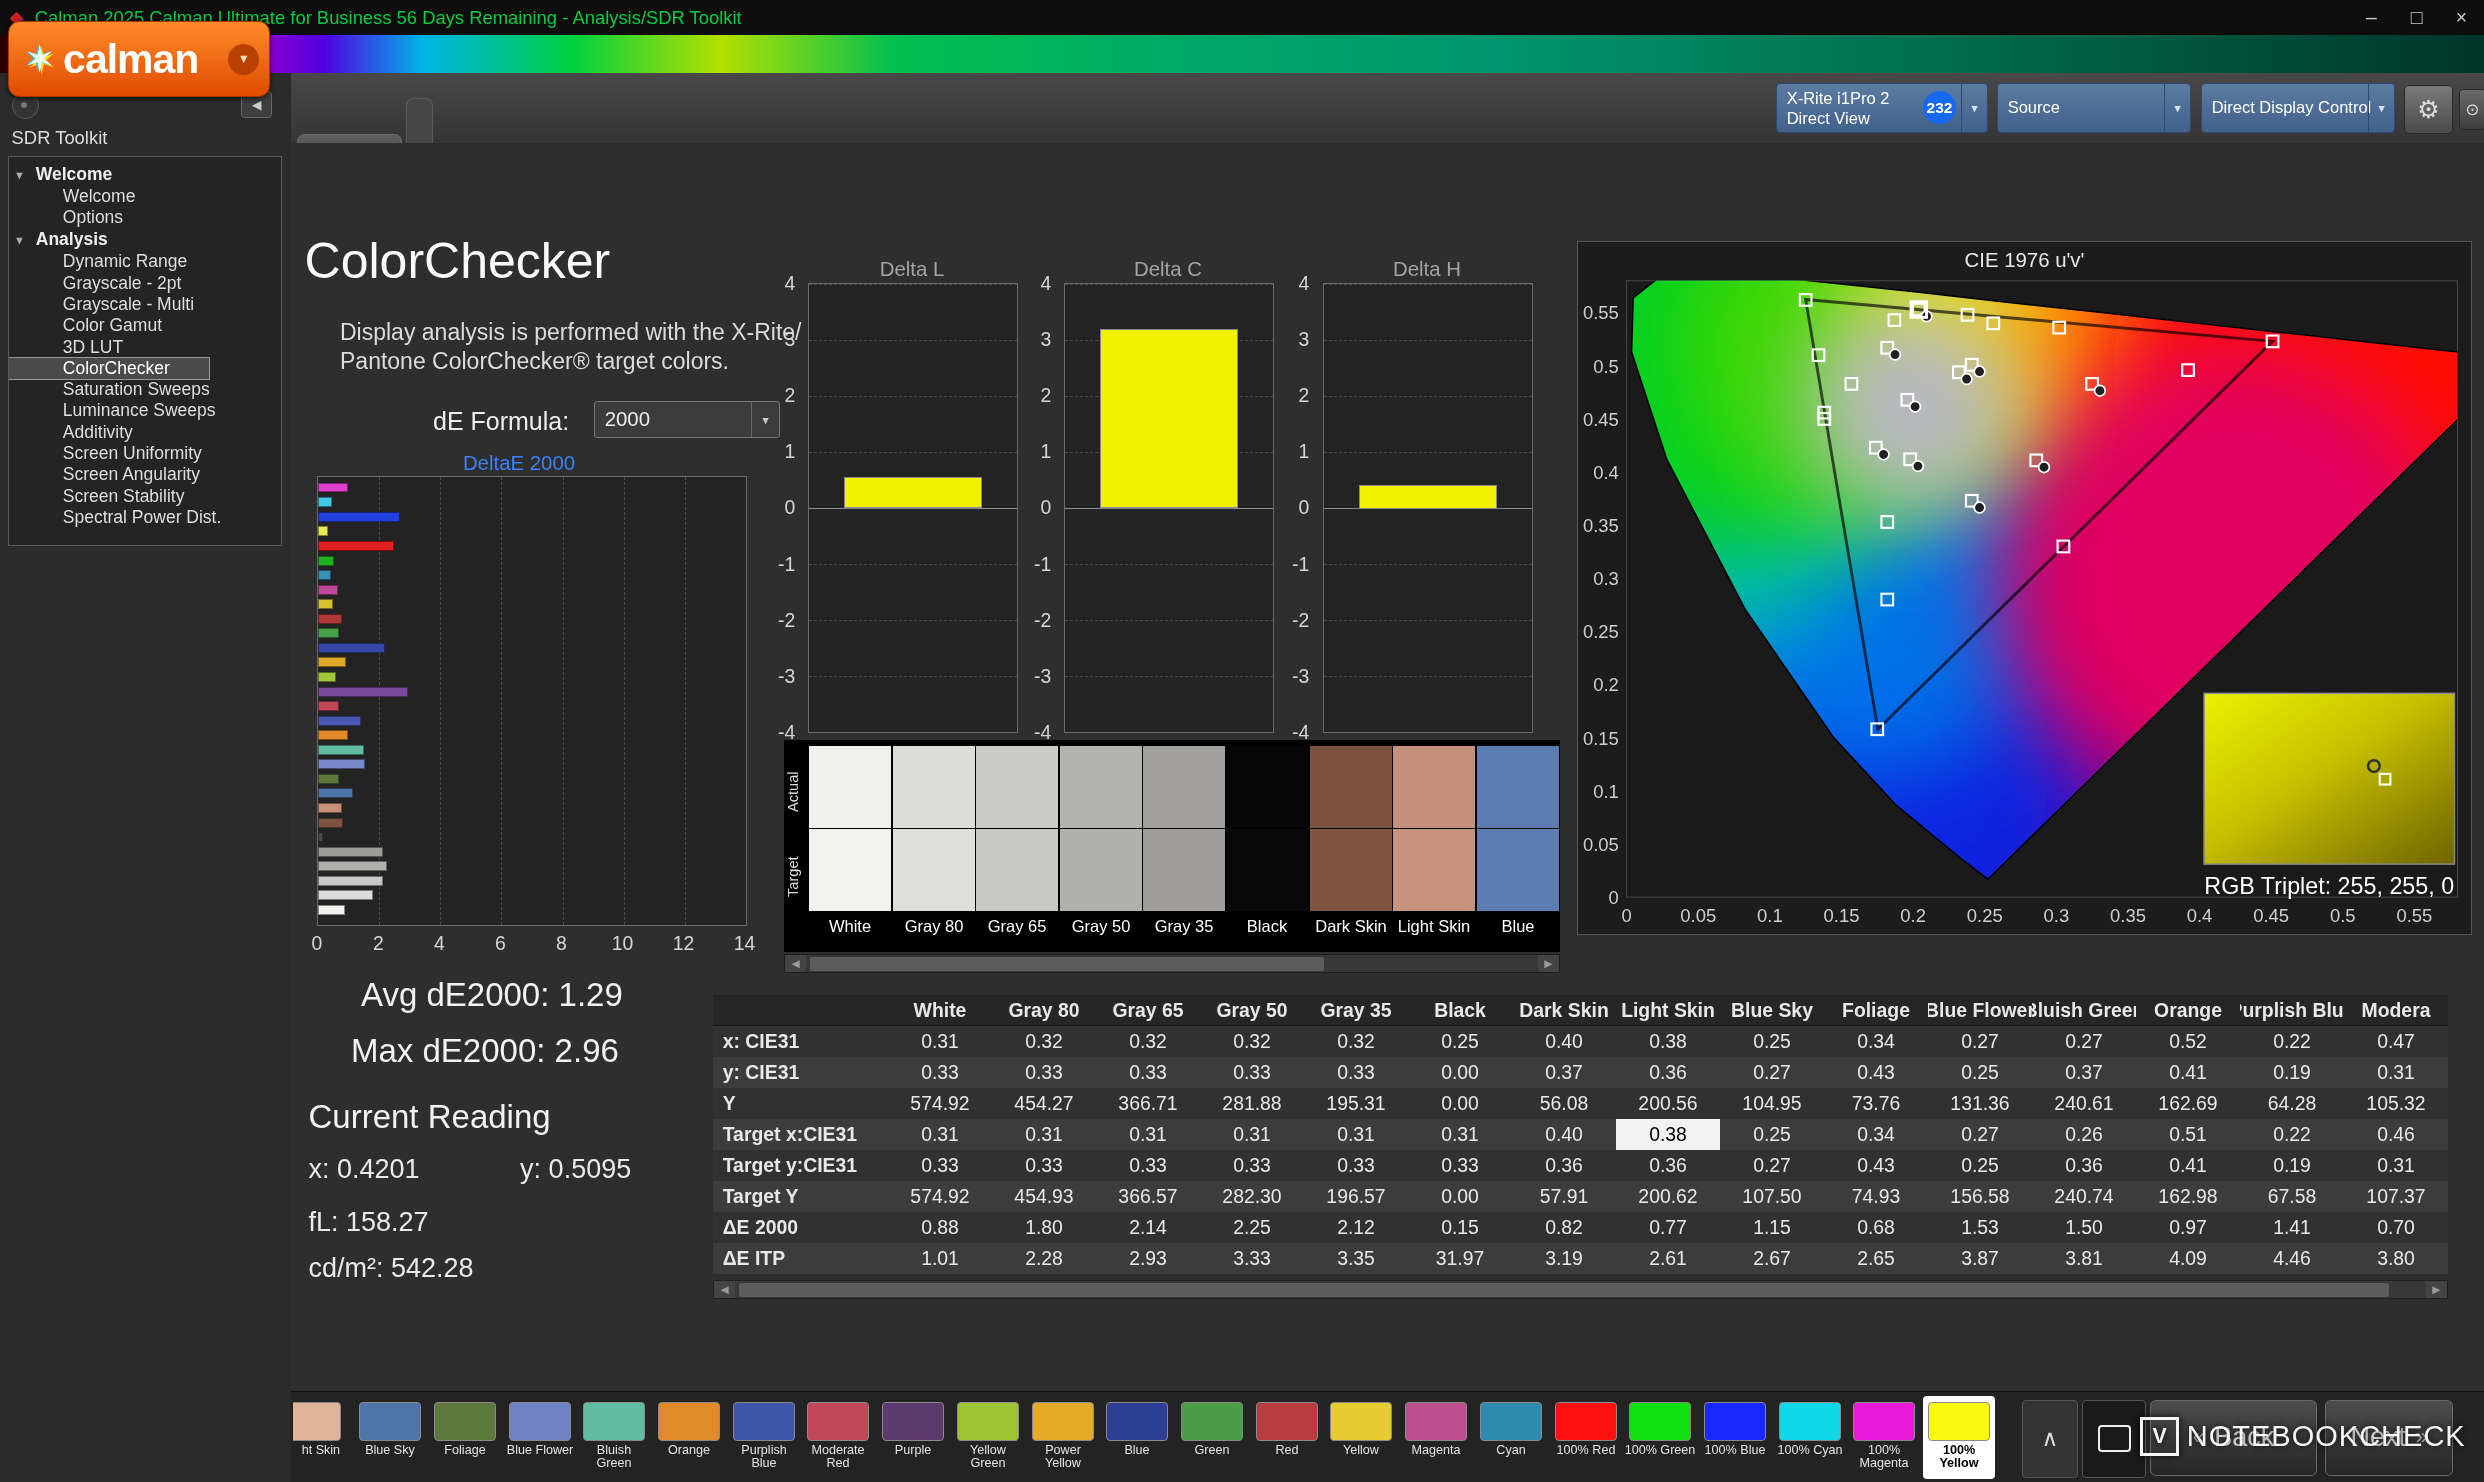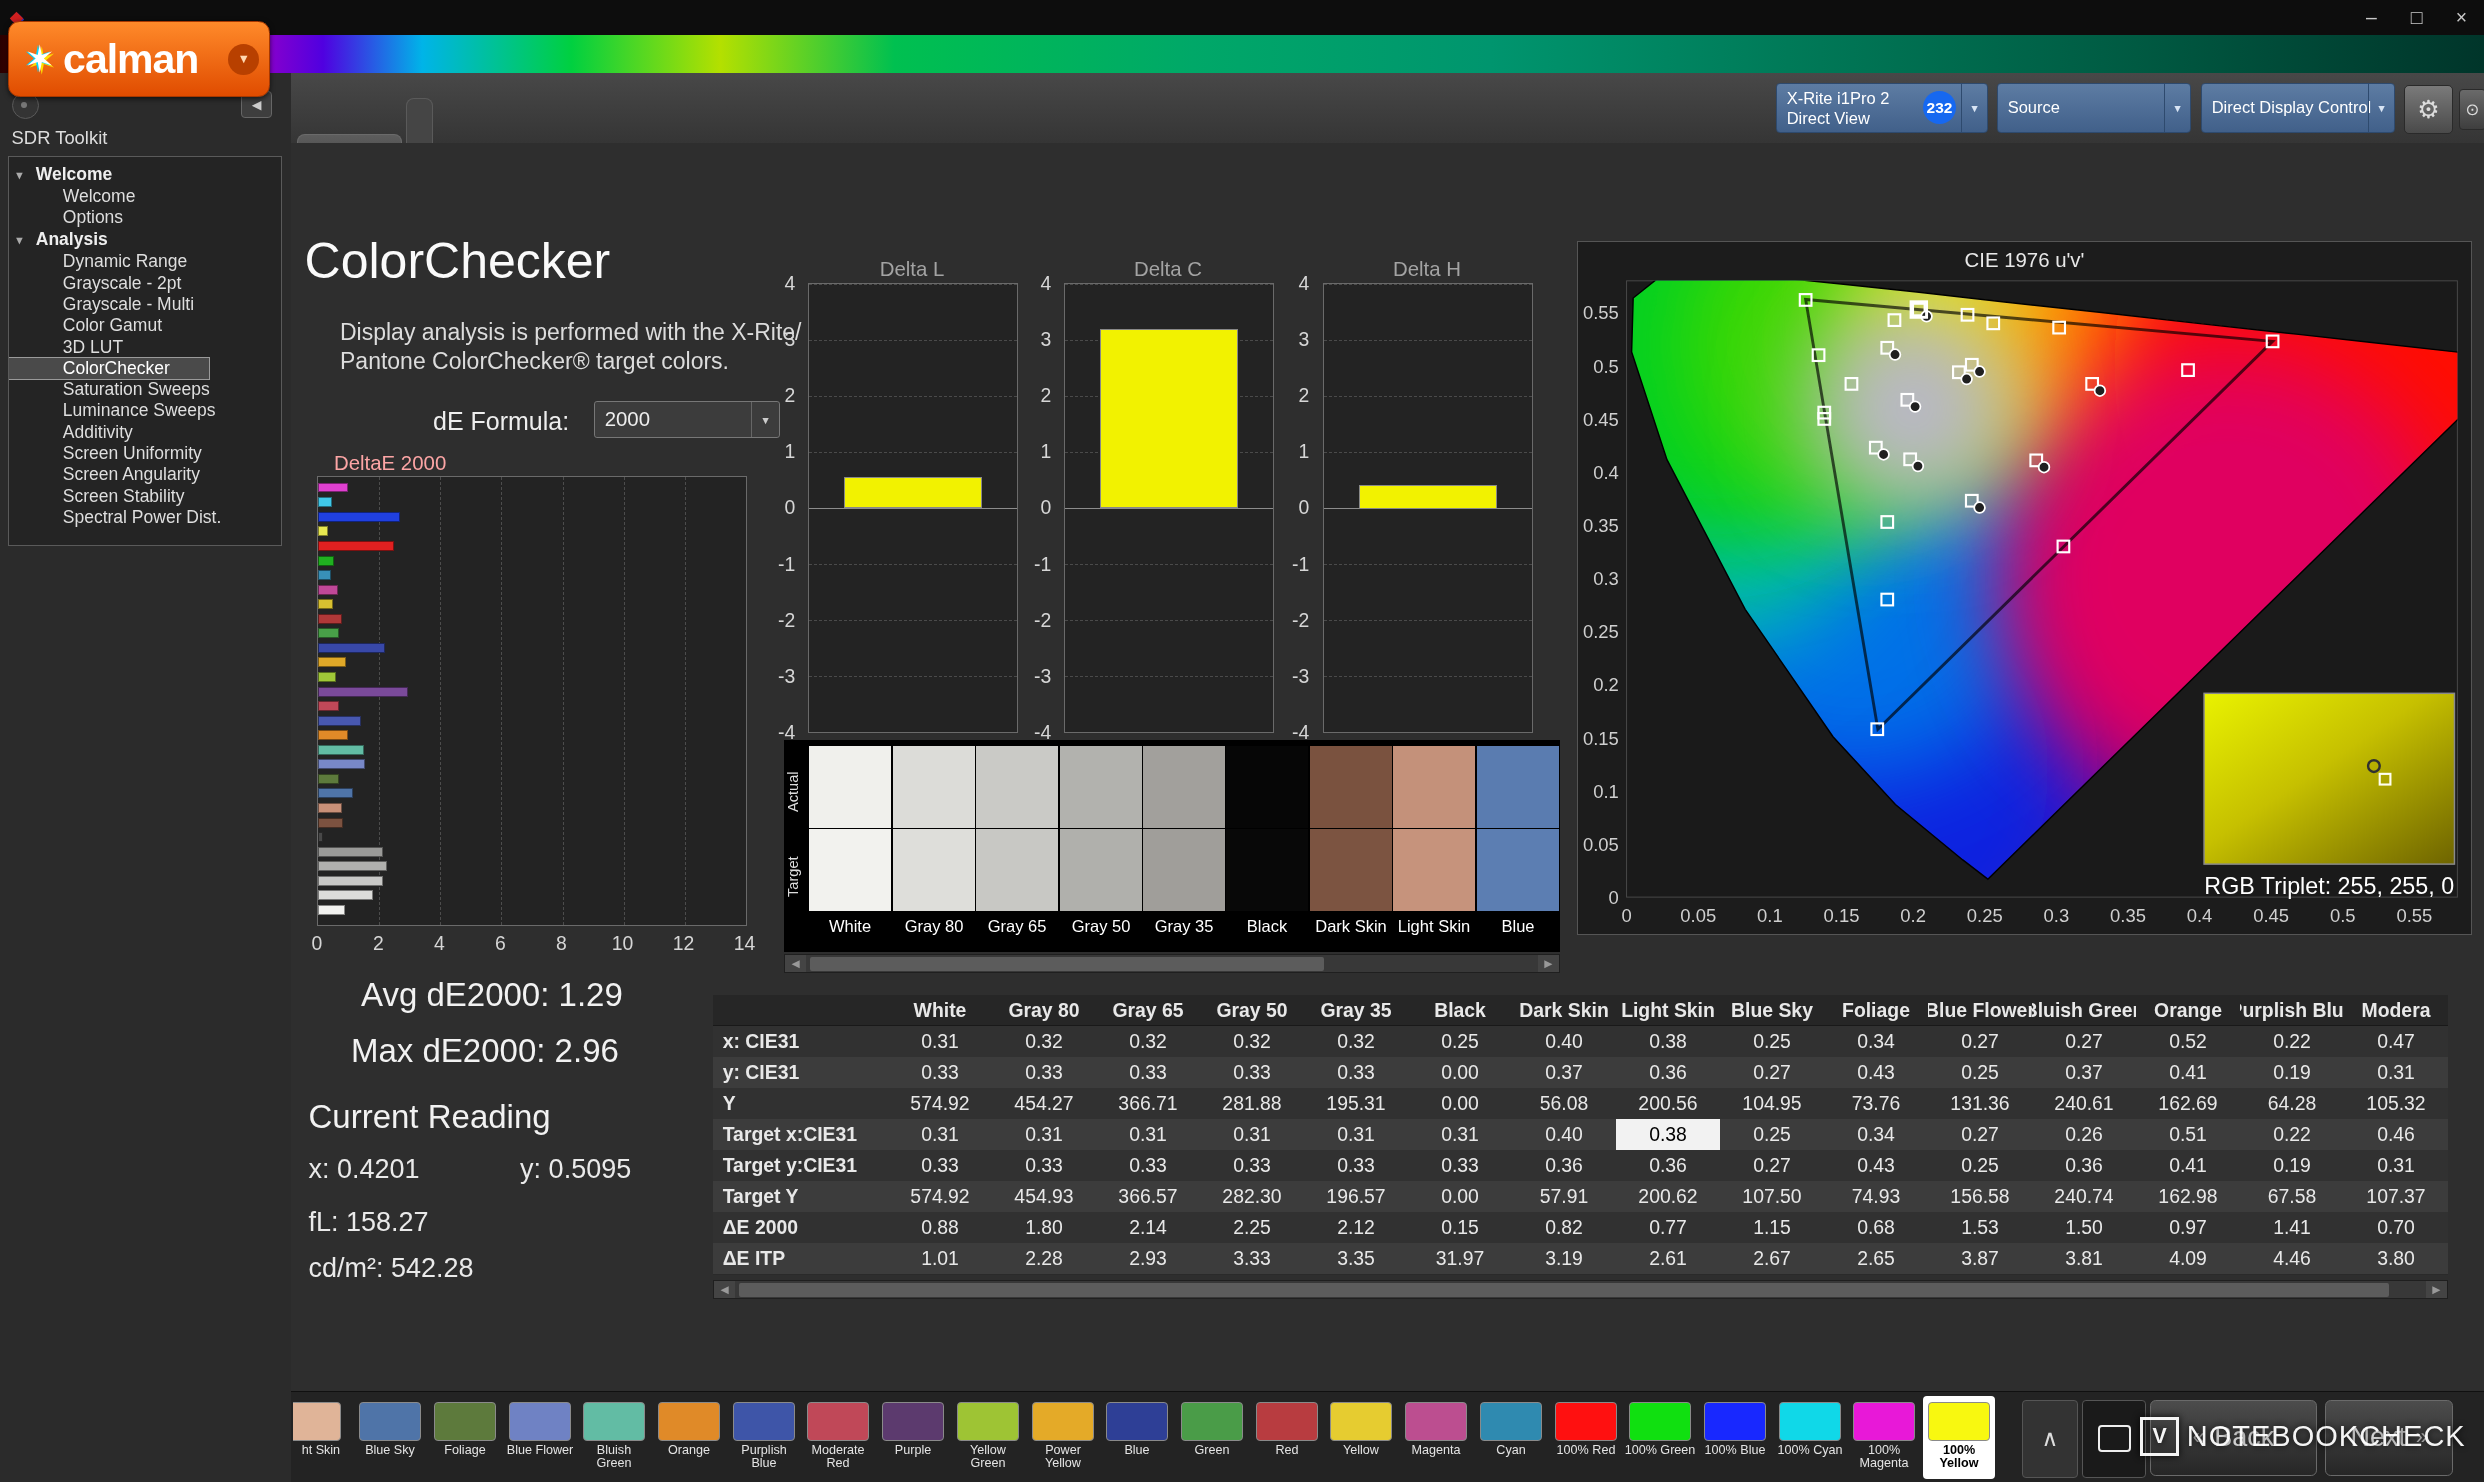--- a/index.html
+++ b/index.html
@@ -59,21 +59,21 @@
 
   
   #main{position:absolute;left:291px;top:143px;width:2193px;height:1248px;background:#2e2e2e;}
   #ccTitle{position:absolute;left:13.6px;top:89px;font-size:50px;color:#fafafa;}
   #ccDesc{position:absolute;left:49px;top:175px;font-size:23px;line-height:29px;color:#dcdcdc;}
   #formulaLabel{position:absolute;left:142px;top:264px;font-size:25px;color:#eee;}
   #formulaDD{position:absolute;left:303px;top:258px;width:184px;height:35px;background:#3c3c3c;border:1px solid #777;border-radius:2.9px;}
   #formulaDD .val{position:absolute;left:9.7px;top:0;bottom:0;display:flex;align-items:center;font-size:20.4px;color:#eee;}
   #formulaDD .ddchev{border-left:1px solid #666;width:27px;color:#ccc;}
 
-  #deTitle{position:absolute;left:43px;top:309px;width:428px;text-align:left;font-size:20.4px;color:#fca5a5;}
+  #deTitle{position:absolute;left:14px;top:309px;width:428px;text-align:center;font-size:20.4px;color:#3b82f6;}
   #deBox{position:absolute;left:26px;top:333px;width:428px;height:448px;background:#232323;border:1px solid #6a6a6a;overflow:hidden;}
   .vgrid{position:absolute;top:0;bottom:0;width:0;border-left:1px dashed #4c4c4c;}
   .debar{position:absolute;left:0;height:9.7px;border:1px solid rgba(0,0,0,.45);box-sizing:border-box;}
   #deXlabels{position:absolute;left:26px;top:789px;width:428px;height:23px;}
   #deXlabels span{position:absolute;width:31px;text-align:center;font-size:19.4px;color:#d6d6d6;}
 
   #avgLabel{position:absolute;left:70px;top:833px;font-size:33px;color:#f2f2f2;}
   #maxLabel{position:absolute;left:60px;top:889px;font-size:33px;color:#f2f2f2;}
   #crTitle{position:absolute;left:17.5px;top:955px;font-size:33px;color:#f2f2f2;}
   #crXY{position:absolute;left:17.5px;top:1011px;font-size:27px;color:#eaeaea;}
@@ -141,20 +141,21 @@
     text-shadow:0 0 7.8px rgba(0,0,0,.9);pointer-events:none;}
   #watermark .wm-box{width:33px;height:33px;border:3.9px solid #fff;display:flex;align-items:center;justify-content:center;
     font-weight:bold;font-size:21.3px;color:#fff;box-shadow:0 0 7.8px rgba(0,0,0,.9);}
   #watermark .wm-text{font-size:29px;font-weight:normal;letter-spacing:1px;color:#fff;}
 </style>
 </head>
 <body>
 
 <div id="titlebar">
   <span id="tb-icon">◆</span>
+  <span id="tb-title">Calman 2025 Calman Ultimate for Business 56 Days Remaining  - Analysis/SDR Toolkit</span>
   <div id="winControls">
     <span>–</span>
     <span>□</span>
     <span>×</span>
   </div>
 </div>
 
 <div id="rainbow"></div>
 
 <div id="logoBadge">

